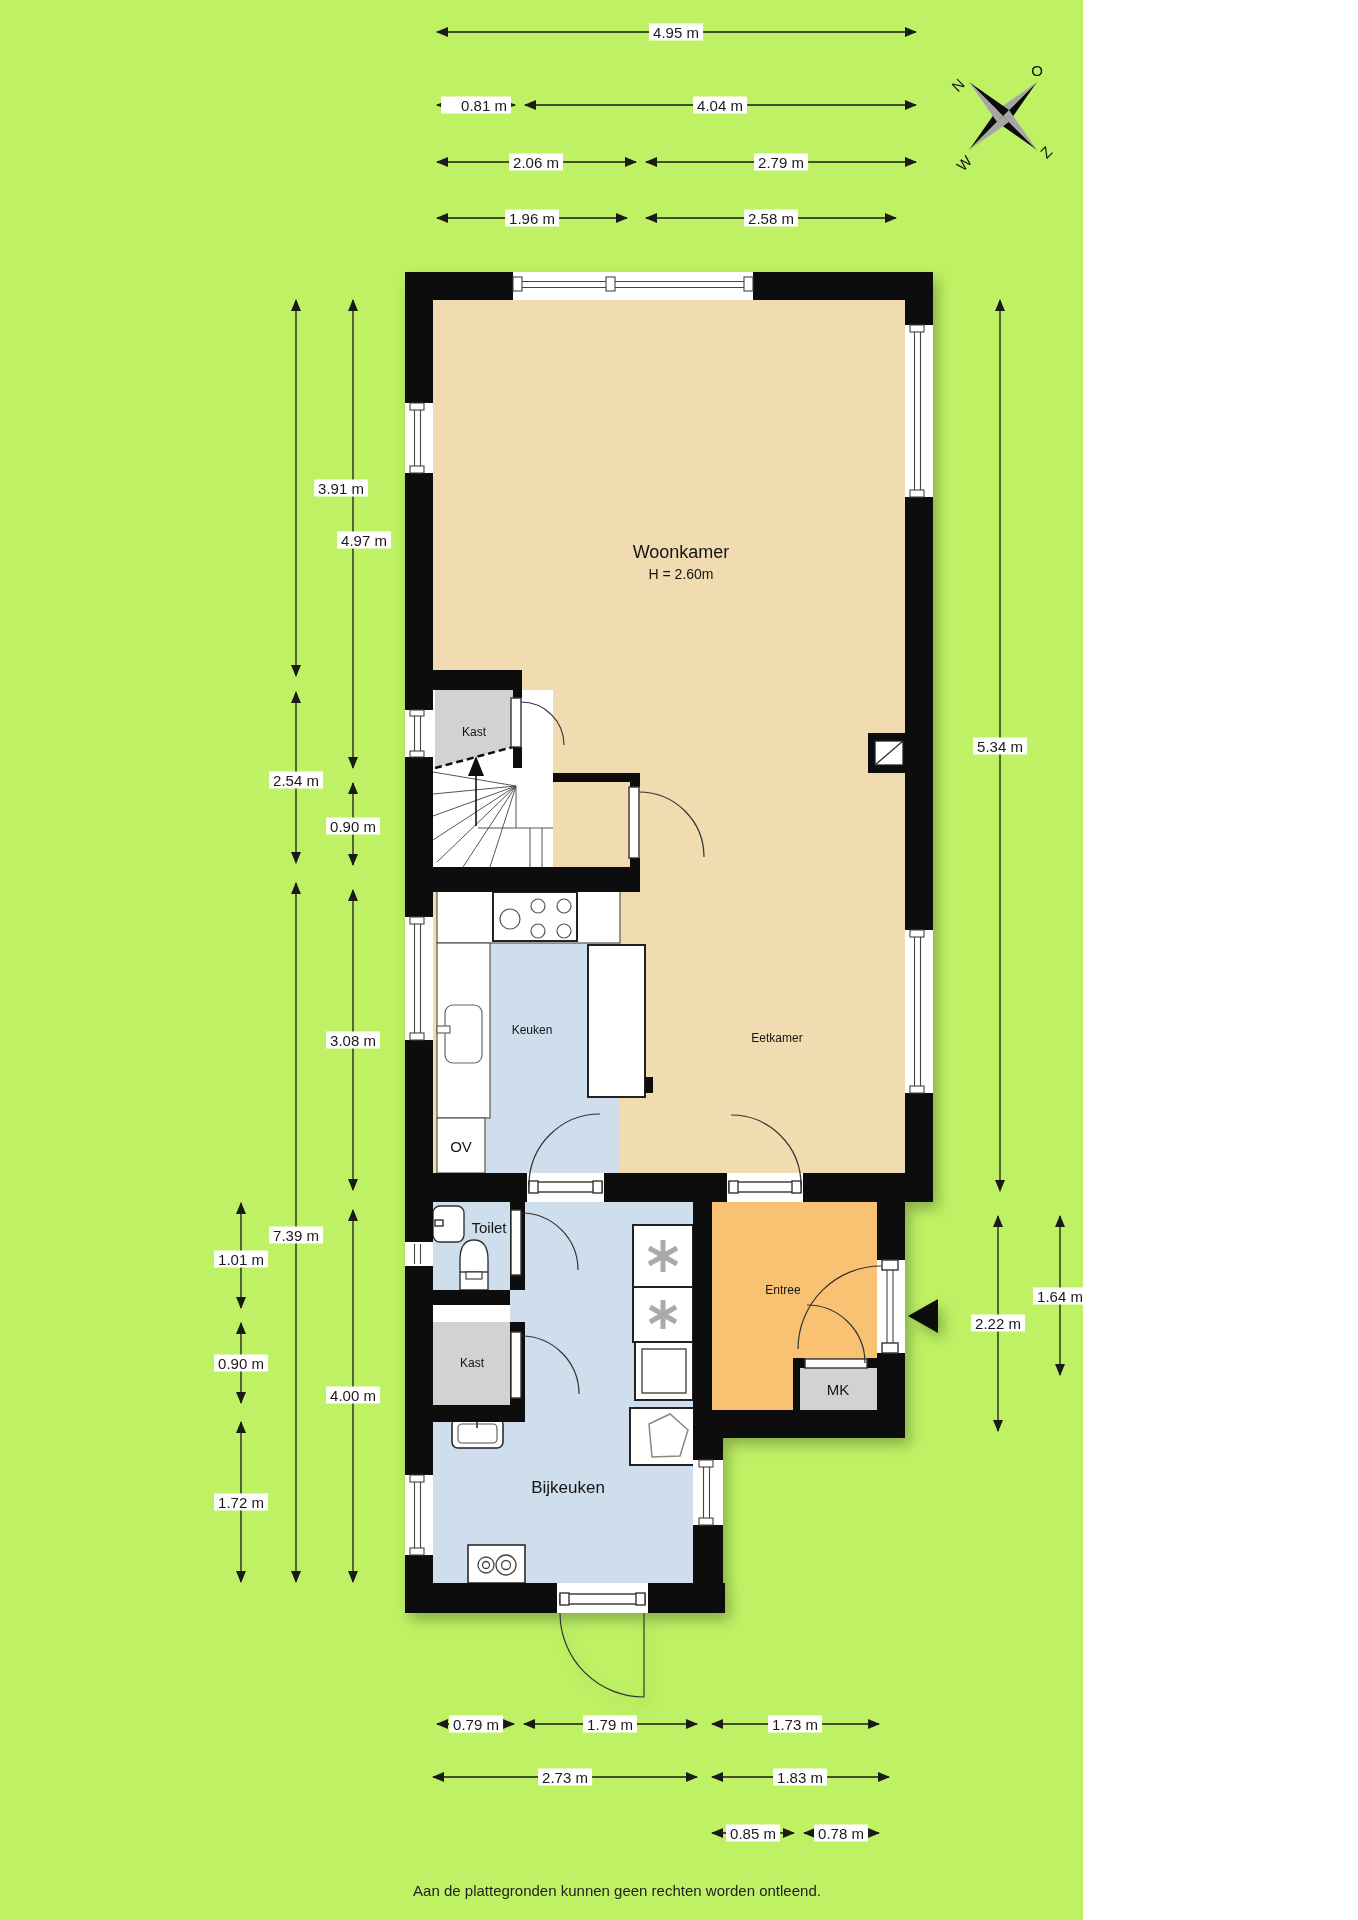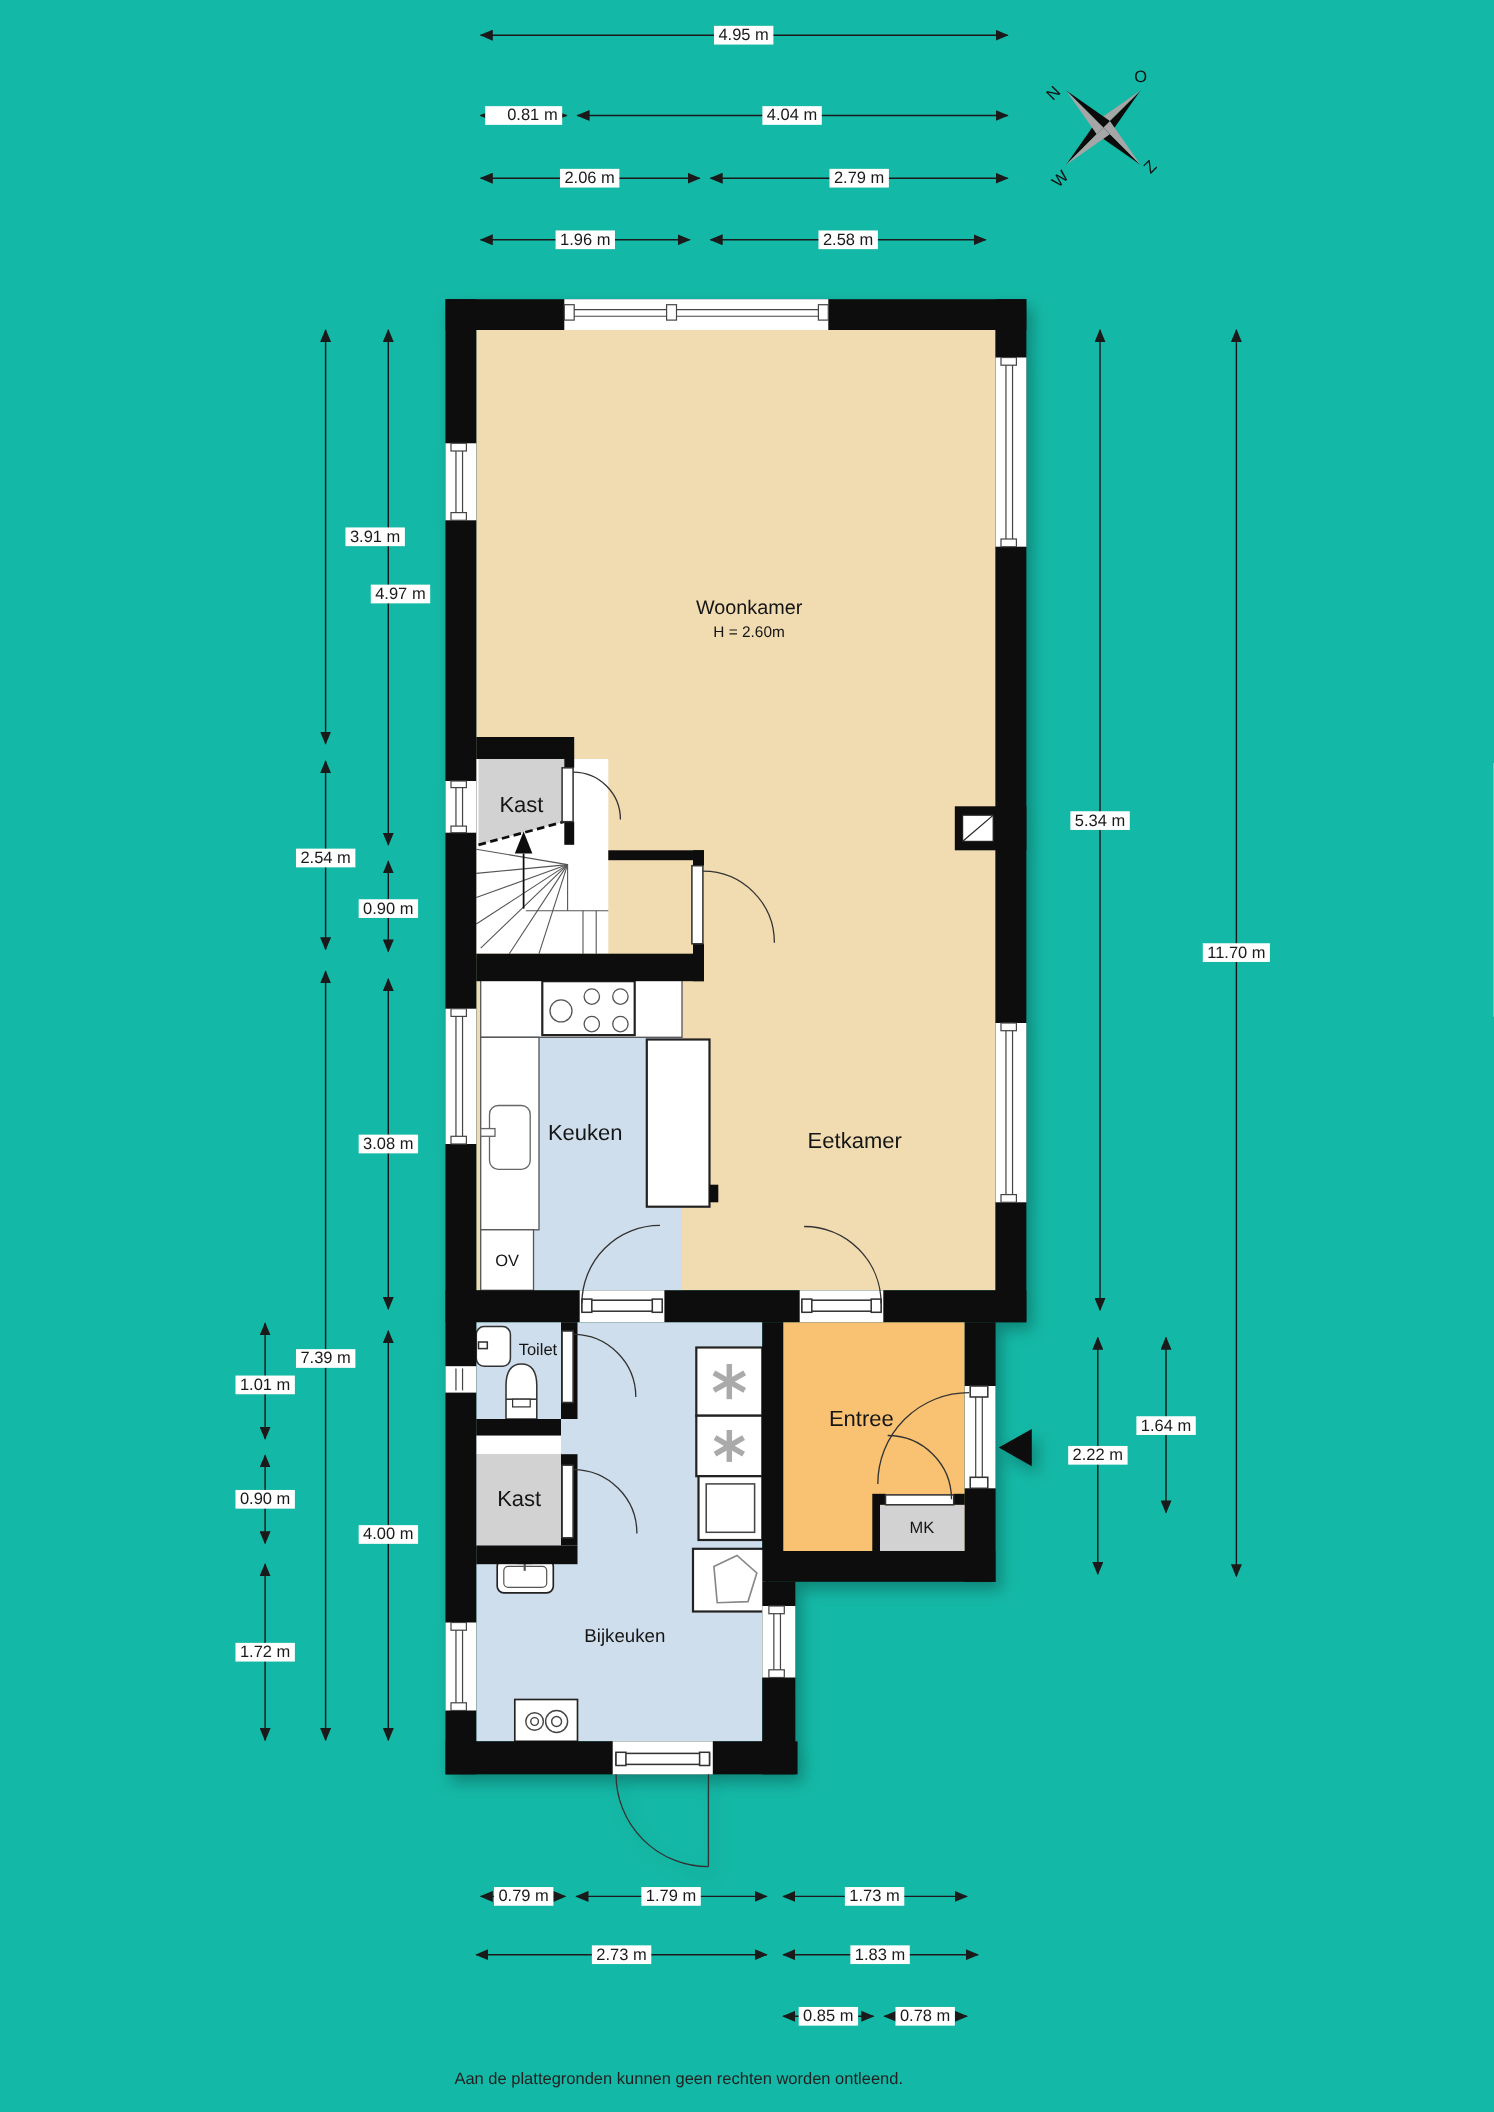--- a/index.html
+++ b/index.html
@@ -1,21 +1,21 @@
 <!DOCTYPE html>
 <html><head>
 <meta charset="utf-8">
 <style>
   html,body{margin:0;padding:0;background:#ffffff;}
-  .canvas{position:relative;width:1358px;height:1920px;background:#14b8a6;overflow:hidden;
+  .canvas{position:relative;width:1083px;height:1920px;background:#bef264;overflow:hidden;
           font-family:"Liberation Sans", sans-serif;color:#1a1a1a;}
   .plan-svg{position:absolute;left:0;top:0;width:1358px;height:1920px;}
   .lbl{position:absolute;transform:translate(-50%,-50%);font-size:15px;line-height:1;
        white-space:nowrap;background:#ffffff;padding:1px 4px;color:#1a1a1a;}
-  .room{position:absolute;transform:translate(-50%,-50%);font-size:20px;line-height:1;
+  .room{position:absolute;transform:translate(-50%,-50%);font-size:12px;line-height:1;
         white-space:nowrap;color:#151515;}
   .compass-letter{position:absolute;transform:translate(-50%,-50%);font-size:15px;color:#111;}
   .compass-letter.rot{transform:translate(-50%,-50%) rotate(-45deg);}
   .footer{position:absolute;transform:translate(-50%,-50%);font-size:15px;color:#222;white-space:nowrap;}
 </style>
 </head>
 <body>
 
 <div class="canvas">
 

